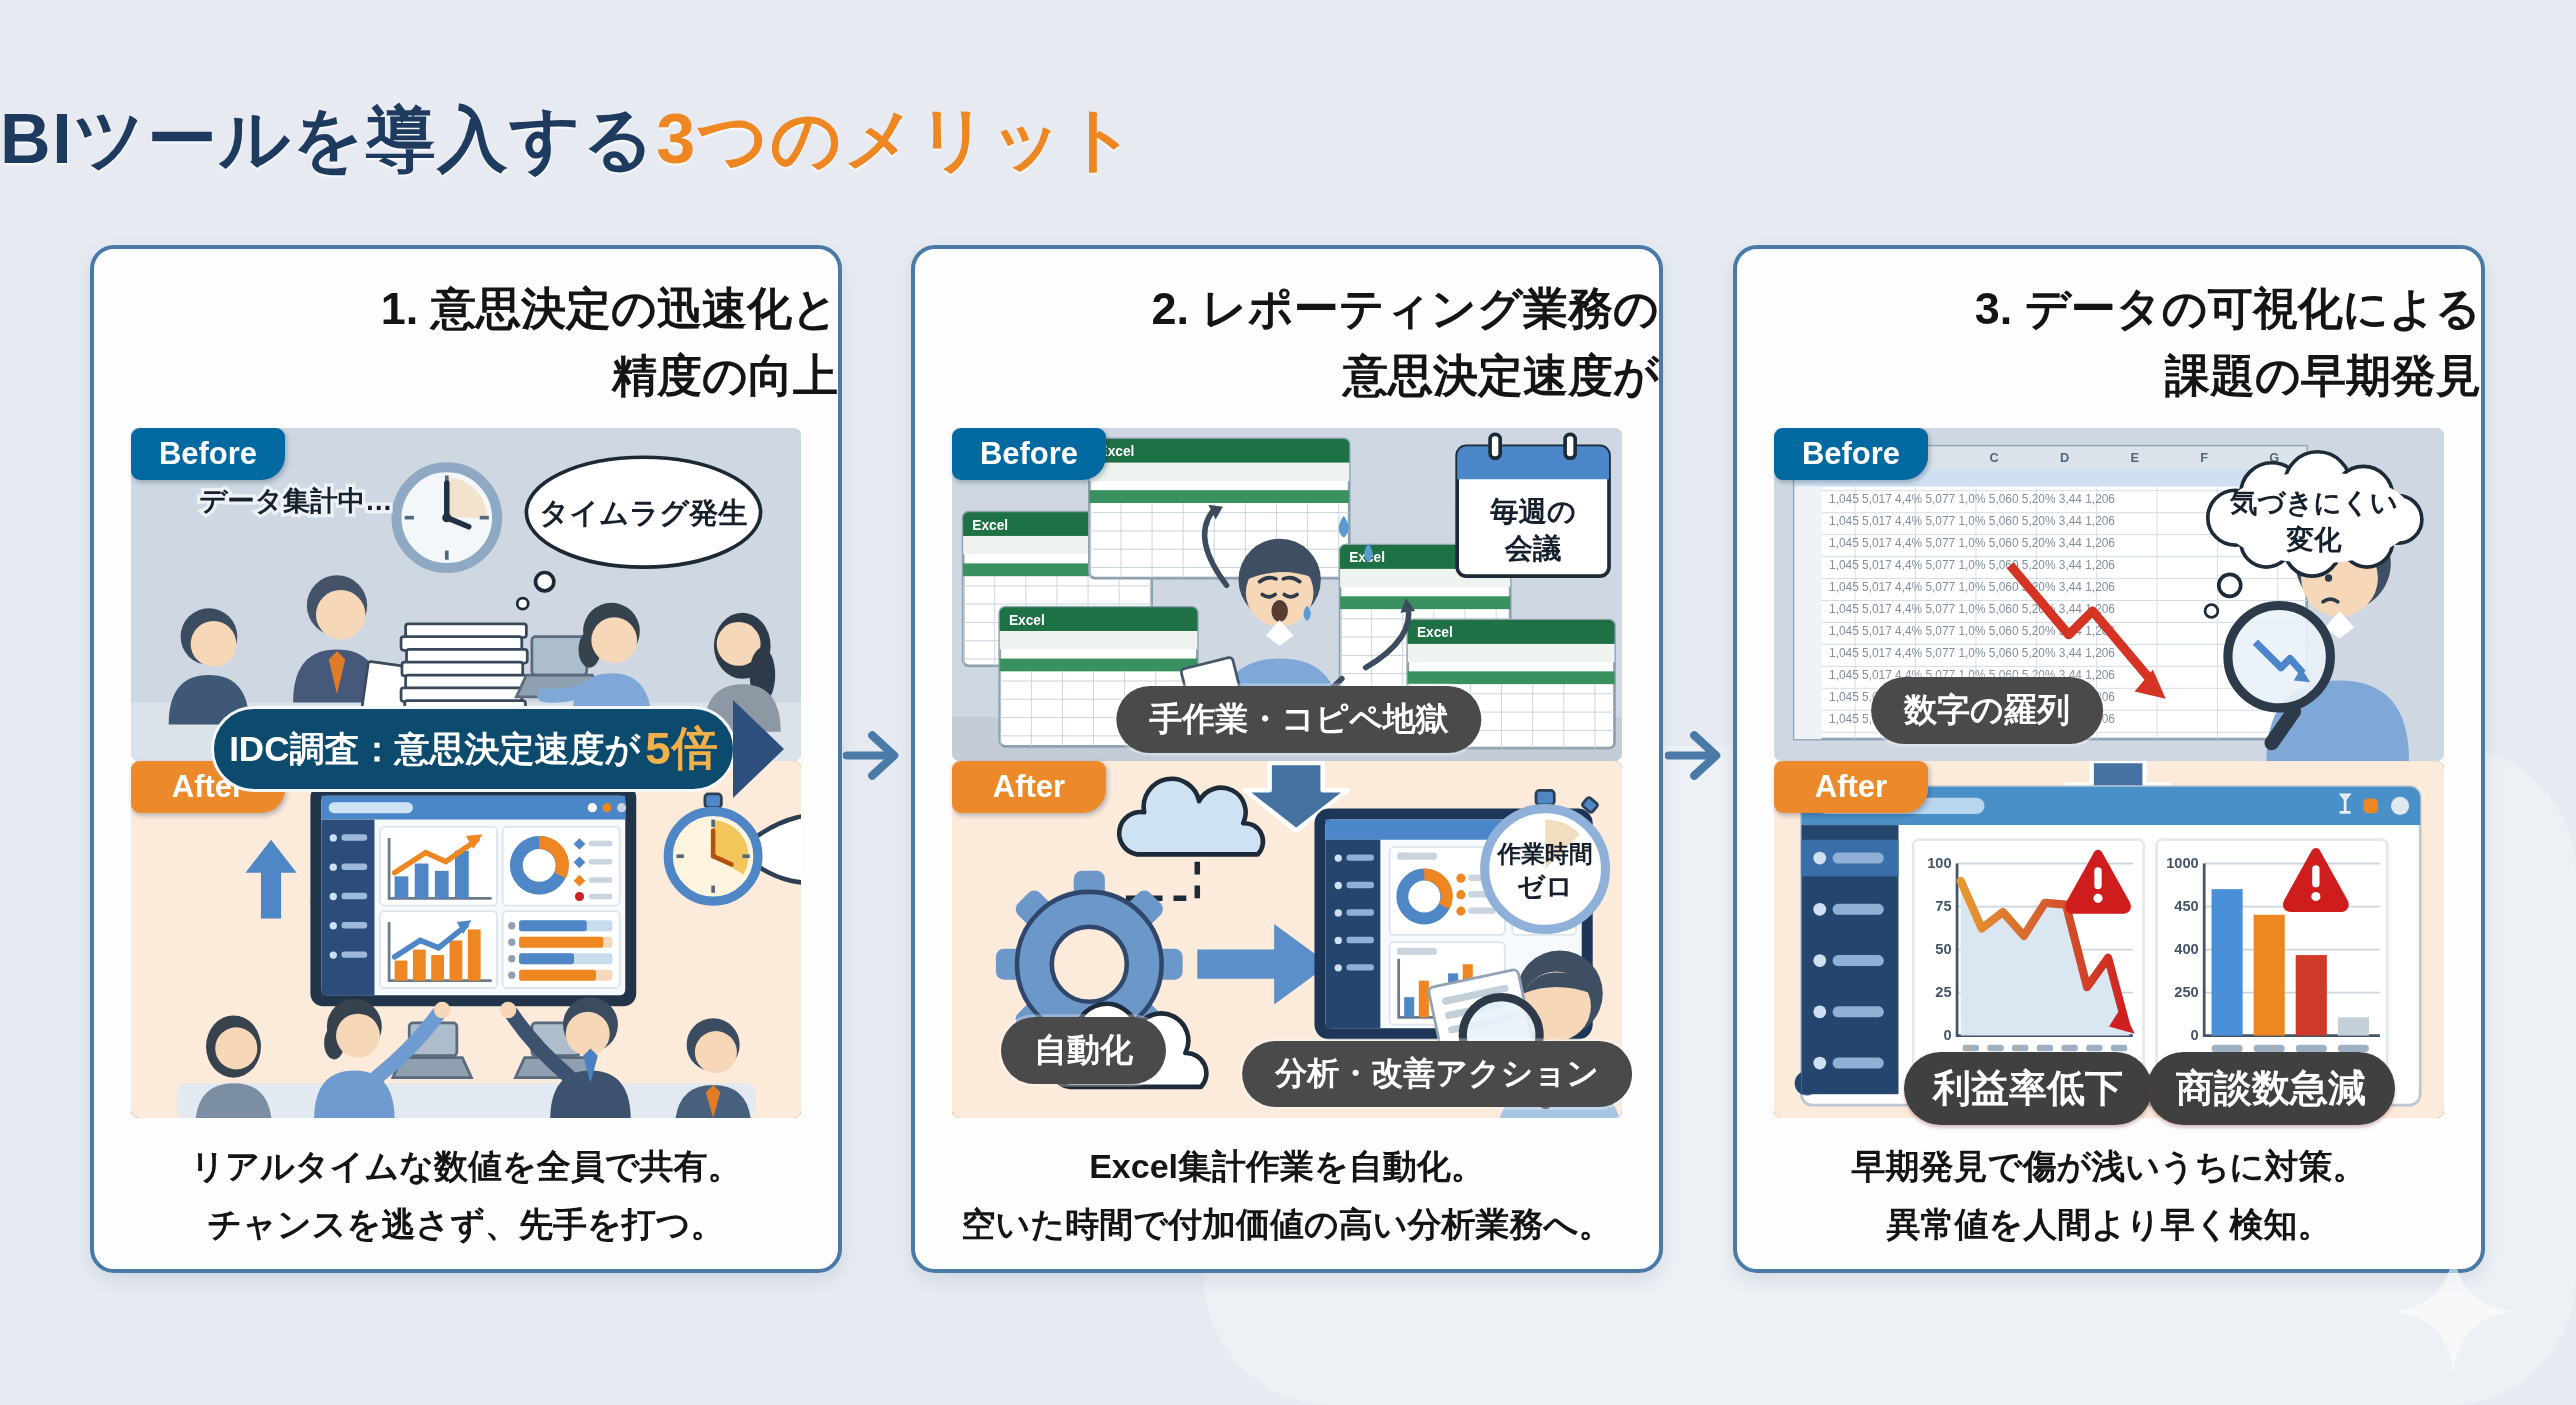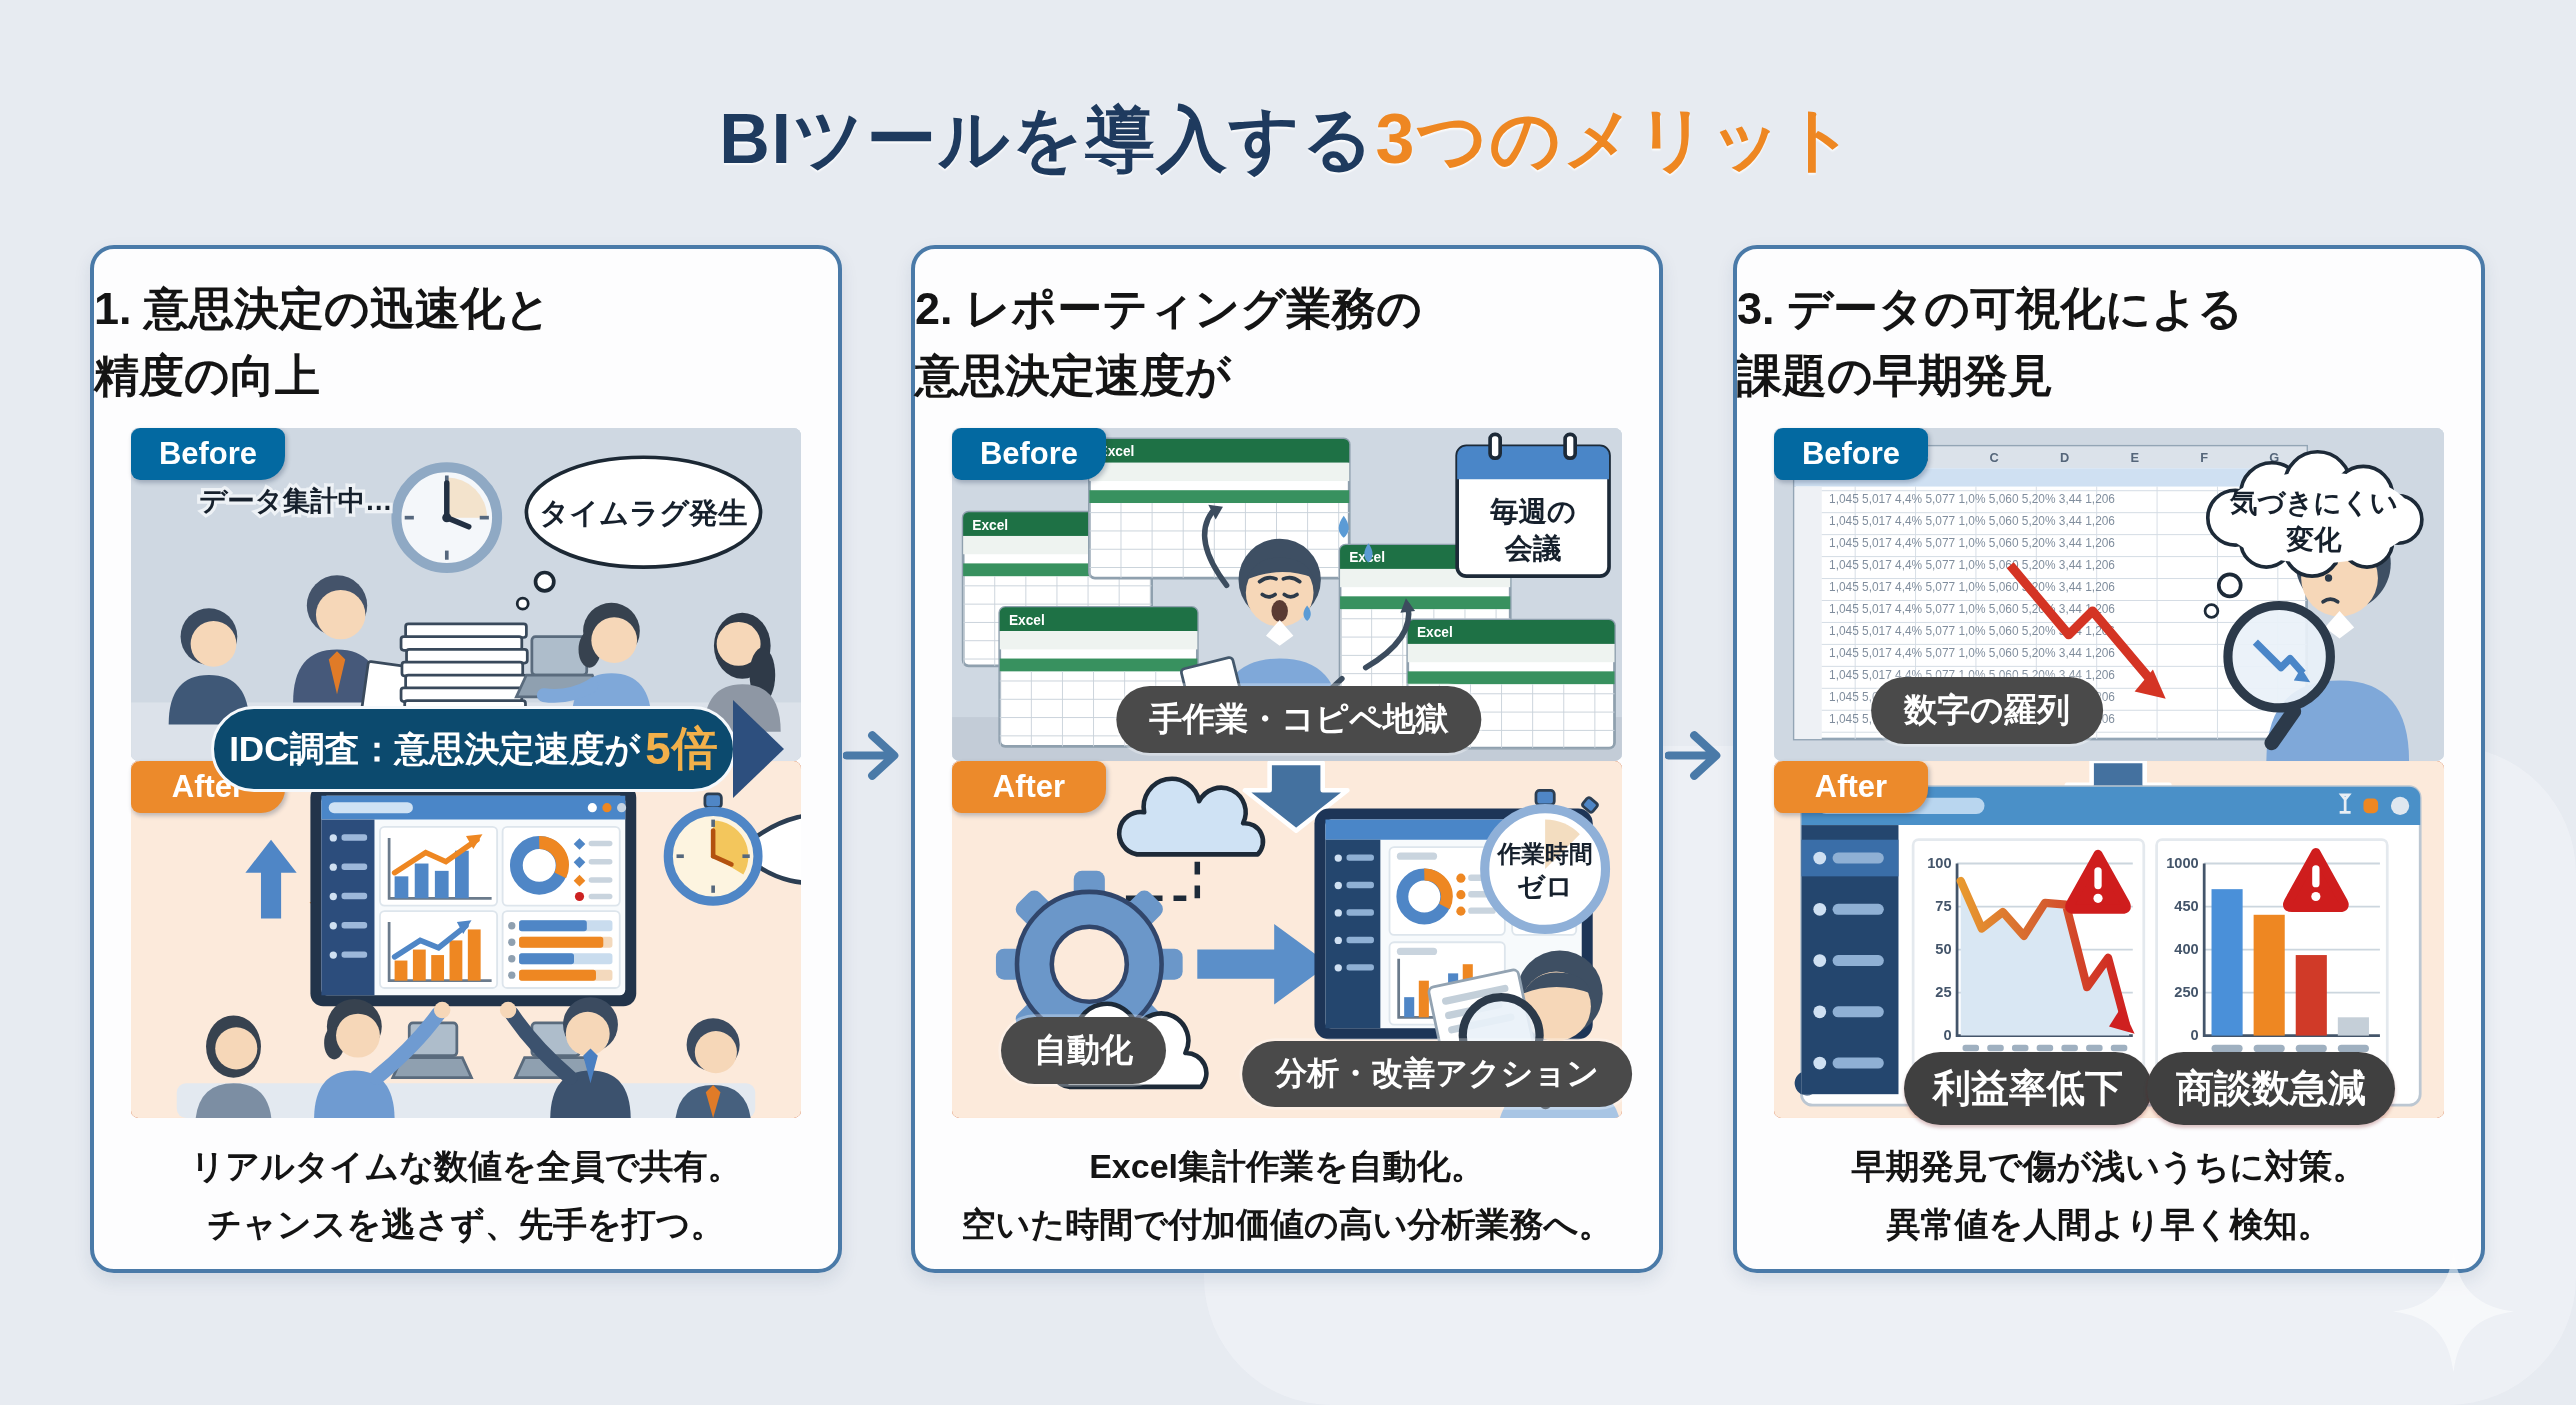--- a/index.html
+++ b/index.html
@@ -4,31 +4,31 @@
 <style>
   html,body{margin:0;padding:0;}
   body{
     width:2576px;height:1405px;position:relative;overflow:hidden;
     background:#e7ebf1;
     font-family:"Liberation Sans","DejaVu Sans",sans-serif;
     color:#16202c;
   }
   .bg-soft{position:absolute;right:0;bottom:0;width:1372px;height:659px;
     background:#f1f4f8;border-radius:128px;opacity:.6;}
-  .main-title{position:absolute;top:46px;left:0;width:100%;text-align:center;
+  .main-title{position:absolute;top:46px;left:0;width:100%;text-align:left;
     font-size:70px;font-weight:800;letter-spacing:1.8px;color:#1e3a5e;
     text-shadow:0 1.8px 1.8px rgba(255,255,255,.8);}
   .main-title .hl{color:#ee8722;}
 
   .panel{position:absolute;top:245px;width:752px;height:1028px;background:#fdfdfe;
     border:4.6px solid #4a7aa8;border-radius:24px;box-sizing:border-box;
     box-shadow:0 7.3px 16.5px rgba(30,58,94,.10);}
   #panel1{left:90px;} #panel2{left:911px;} #panel3{left:1733px;}
 
-  .panel-title{position:absolute;top:25.6px;left:0;width:100%;text-align:left;
+  .panel-title{position:absolute;top:25.6px;left:0;width:100%;text-align:right;
     font-size:45px;font-weight:800;color:#141414;line-height:1.5;}
 
   .area{position:absolute;left:37px;width:670px;overflow:hidden;border-radius:7.3px;}
   .before-area{top:179px;height:333px;background:#cfd8e2;}
   .after-area{top:512px;height:357px;background:#c2410c;}
   svg.scene{display:block;width:100%;height:100%;}
   .scene text{font-family:inherit;}
 
   .badge{position:absolute;z-index:6;width:154px;height:52px;display:flex;align-items:center;
     justify-content:center;font-size:31px;font-weight:700;color:#fff;

